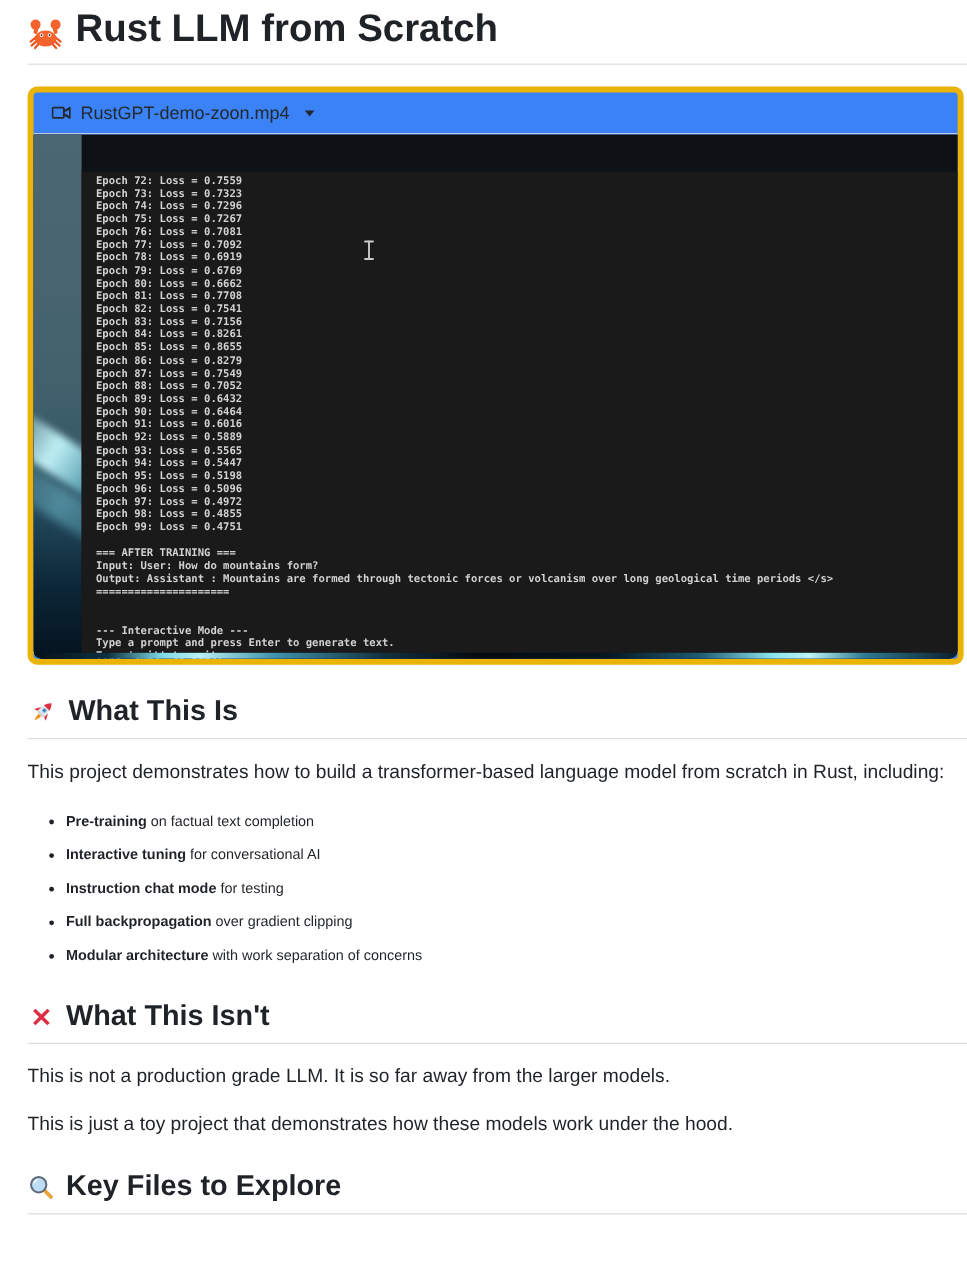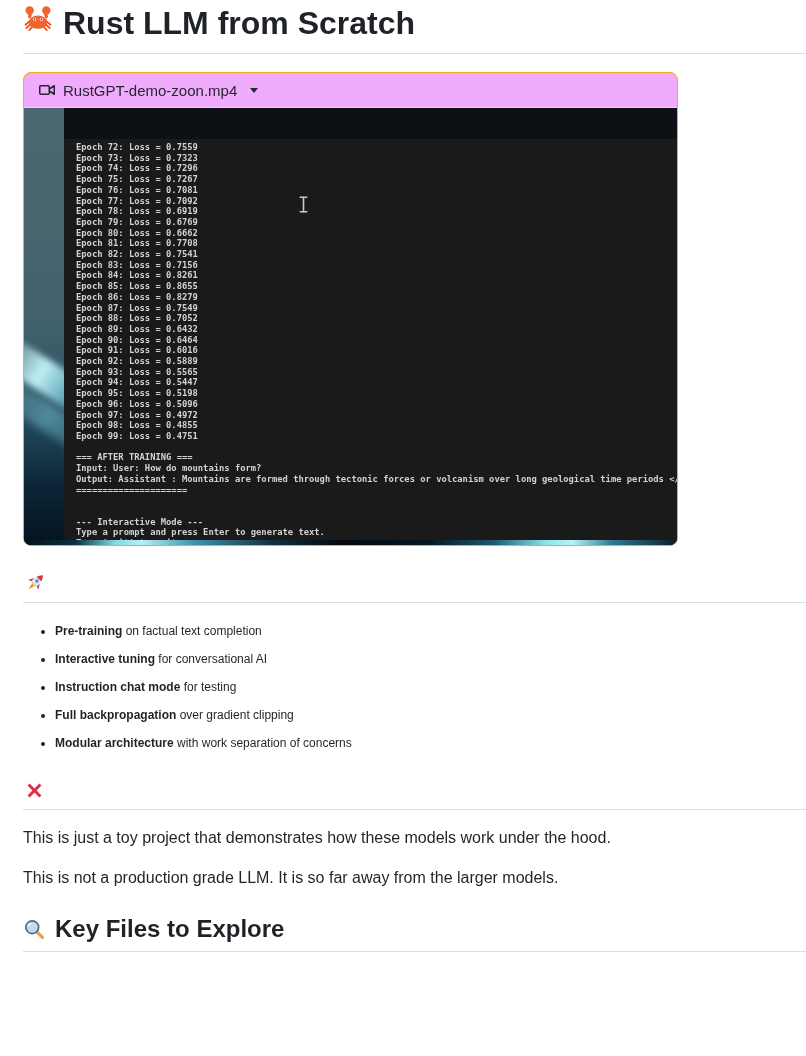--- a/index.html
+++ b/index.html
@@ -5,34 +5,34 @@
   * { box-sizing: border-box; }
   html,body { margin:0; padding:0; }
   body {
     width:806px; height:1056px; overflow:hidden;
     background:#ffffff; color:#1f2328;
     font-family:"Liberation Sans", sans-serif;
   }
   .content { padding:3px 0 0 23px; }
 
   h1.page-title {
-    display:flex; align-items:flex-start; gap:10px;
+    display:flex; align-items:flex-end; gap:10px;
     font-size:32px; font-weight:700; line-height:40px;
     margin:0 0 16px 0; padding-bottom:10px;
     border-bottom:1px solid #d8dee4;
   }
   h2.section-heading {
     display:flex; align-items:center; gap:9px;
     font-size:24px; font-weight:700; line-height:30px;
     margin:24px 0 16px 0; padding-bottom:7px;
     border-bottom:1px solid #d8dee4;
   }
 
   
-  .video-player { width:655px; margin:18px 0 20px 0; border:1px solid #eab308; border-radius:8px; background:#f0abfc; }
+  .video-player { width:780px; margin:18px 0 20px 0; border:5px solid #eab308; border-radius:8px; background:#3b82f6; }
   .video-header { display:flex; align-items:center; gap:8px; height:35px; padding:0 15px; border-bottom:1px solid #d8dee4; cursor:pointer; }
   .video-filename { font-size:15px; color:#24292f; }
   .caret-down { width:0; height:0; border-left:4px solid transparent; border-right:4px solid transparent; border-top:5px solid #24292f; margin-left:5px; }
   .video-frame { position:relative; height:437px; background:#0d1116; border-radius:0 0 7px 7px; overflow:hidden; }
 
   .wp-left { position:absolute; left:0; top:0; bottom:0; width:40px; overflow:hidden;
     background:linear-gradient(180deg,#4a6772 0%,#47646f 30%,#41616d 48%,#355866 62%,#1f4456 74%,#0c2738 86%,#04121e 100%); }
   .wp-left::before { content:""; position:absolute; left:-40px; top:258px; width:140px; height:32px;
     background:linear-gradient(90deg,rgba(180,240,250,0) 0%,rgba(198,247,252,0.95) 38%,rgba(125,216,236,0.6) 64%,rgba(40,120,160,0) 100%);
     transform:rotate(33deg); filter:blur(3px); }
@@ -169,41 +169,44 @@
           <path d="M18 3 C22 7 23.5 13 23.5 19.5 L12.5 19.5 C12.5 13 14 7 18 3 Z" fill="#e1e8ed"></path>
           <path d="M18 3 C20.5 5.5 22 8.5 22.7 11 L13.3 11 C14 8.5 15.5 5.5 18 3 Z" fill="#dd2e44"></path>
           <circle cx="18" cy="15" r="2.6" fill="#3b88c3" stroke="#ccd6dd" stroke-width="0.8"></circle>
           <path d="M12.5 14.5 L8 22.5 L12.5 21 Z" fill="#dd2e44"></path>
           <path d="M23.5 14.5 L28 22.5 L23.5 21 Z" fill="#dd2e44"></path>
           <path d="M12.5 19.5 h11 l-1.6 3.2 h-7.8 Z" fill="#ccd6dd"></path>
           <path d="M16 22.7 C16 26.5 17 28.8 18 31.5 C19 28.8 20 26.5 20 22.7 Z" fill="#f4900c"></path>
         </g>
       </svg>
     </span>
+    <span>What This Is</span>
   </h2>
 
+  <p>This project demonstrates how to build a transformer-based language model from scratch in Rust, including:</p>
 
   <ul class="feature-list">
     <li><strong>Pre-training</strong><span> on factual text completion</span></li>
     <li><strong>Interactive tuning</strong><span> for conversational AI</span></li>
     <li><strong>Instruction chat mode</strong><span> for testing</span></li>
     <li><strong>Full backpropagation</strong><span> over gradient clipping</span></li>
     <li><strong>Modular architecture</strong><span> with work separation of concerns</span></li>
   </ul>
 
   <h2 class="section-heading">
     <span style="display:inline-flex;">
       <svg width="23" height="23" viewBox="0 0 36 36" aria-hidden="true">
         <path fill="#dd2e44" d="M7.1 10.3 L10.3 7.1 18 14.8 25.7 7.1 28.9 10.3 21.2 18 28.9 25.7 25.7 28.9 18 21.2 10.3 28.9 7.1 25.7 14.8 18 Z"></path>
       </svg>
     </span>
+    <span>What This Isn't</span>
   </h2>
 
+  <p>This is not a production grade LLM. It is so far away from the larger models.</p>
   <p>This is just a toy project that demonstrates how these models work under the hood.</p>
-  <p>This is not a production grade LLM. It is so far away from the larger models.</p>
 
   <h2 class="section-heading">
     <span style="display:inline-flex;">
       <svg width="23" height="23" viewBox="0 0 36 36" aria-hidden="true">
         <line x1="22" y1="22" x2="30.5" y2="30.5" stroke="#e8a33d" stroke-width="5" stroke-linecap="round"></line>
         <circle cx="14.5" cy="14.5" r="10" fill="#bdddf4" stroke="#5b6876" stroke-width="2.6"></circle>
         <path d="M8.5 12 A7 7 0 0 1 12 8.5" stroke="#ffffff" stroke-width="2" fill="none" stroke-linecap="round"></path>
       </svg>
     </span>
     <span>Key Files to Explore</span>

